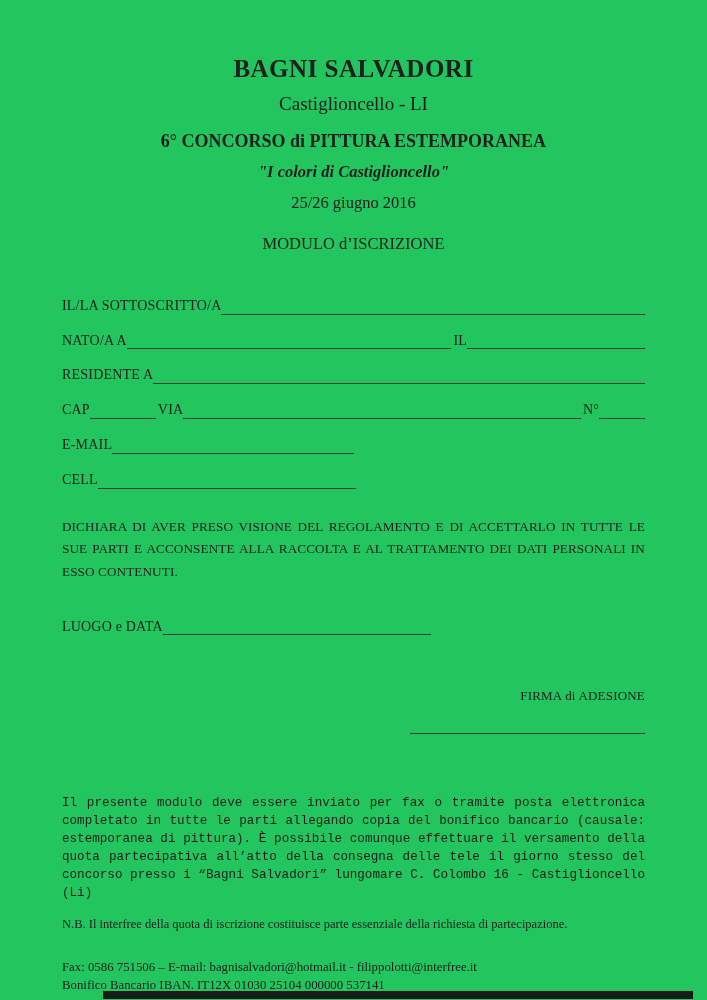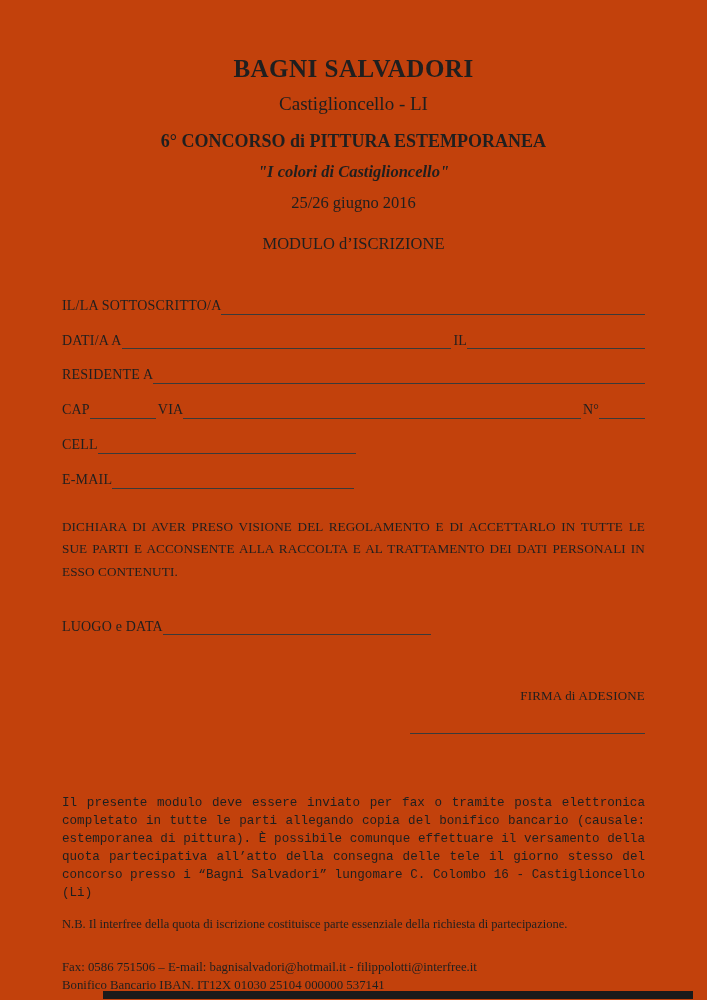--- a/index.html
+++ b/index.html
@@ -5,21 +5,21 @@
   * { margin: 0; padding: 0; box-sizing: border-box; }
   html, body { background: #ffffff; }
   body {
     font-family: "Liberation Serif", "DejaVu Serif", serif;
     color: #1f1f1f;
   }
   .page {
     position: relative;
     width: 707px;
     height: 1000px;
-    background: #c2410c;
+    background: #22c55e;
     overflow: hidden;
     padding: 55px 62px 0 62px;
   }
 
   
   .hdr { text-align: center; }
   .hdr-title {
     font-size: 25px;
     font-weight: bold;
     letter-spacing: 0.5px;
@@ -137,21 +137,21 @@
   </div>
 
   <div class="fields">
 
     <div class="frow">
       <span class="lbl">IL/LA SOTTOSCRITTO/A</span>
       <span class="blank grow"></span>
     </div>
 
     <div class="frow">
-      <span class="lbl">DATI/A A</span>
+      <span class="lbl">NATO/A A</span>
       <span class="blank grow"></span>
       <span class="lbl gap-before">IL</span>
       <span class="blank" style="width:178px;"></span>
     </div>
 
     <div class="frow">
       <span class="lbl">RESIDENTE A</span>
       <span class="blank grow"></span>
     </div>
 
@@ -159,27 +159,27 @@
       <span class="lbl">CAP</span>
       <span class="blank" style="width:66px;"></span>
       <span class="lbl gap-before">VIA</span>
       <span class="blank grow"></span>
       <span class="lbl gap-before">N°</span>
       <span class="blank" style="width:46px;"></span>
     </div>
 
 
     <div class="frow">
+      <span class="lbl">E-MAIL</span>
+      <span class="blank" style="width:242px;"></span>
+    </div>
+
+    <div class="frow">
       <span class="lbl">CELL</span>
       <span class="blank" style="width:258px;"></span>
-    </div>
-
-    <div class="frow">
-      <span class="lbl">E-MAIL</span>
-      <span class="blank" style="width:242px;"></span>
     </div>
   </div>
 
   <p class="declaration">DICHIARA DI AVER PRESO VISIONE DEL REGOLAMENTO E DI ACCETTARLO IN TUTTE LE SUE PARTI E ACCONSENTE ALLA RACCOLTA E AL TRATTAMENTO DEI DATI PERSONALI IN ESSO CONTENUTI.</p>
 
   <div class="frow luogo-row">
     <span class="lbl">LUOGO e DATA</span>
     <span class="blank" style="width:268px;"></span>
   </div>
 

